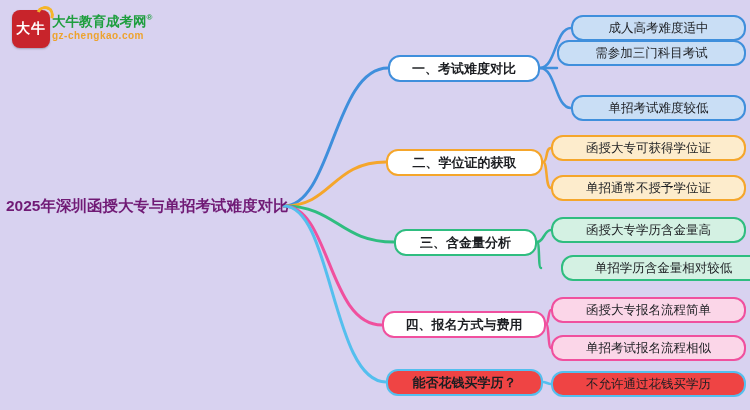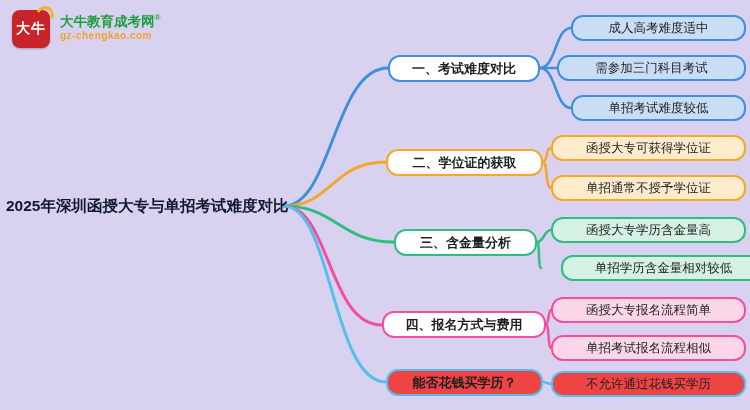--- a/index.html
+++ b/index.html
@@ -34,25 +34,25 @@
   .b-sky{border-color:#54bfee;}
 
   .f-blue{background:#c9def5;}
   .f-orange{background:#fdeccc;}
   .f-green{background:#d4f1e3;}
   .f-pink{background:#fbd6e8;}
   .f-sky{background:#ef4444;}
 
   .main-topic{
     position:absolute;left:6px;top:195px;width:280px;height:22px;
-    font-size:15.5px;font-weight:700;color:#0f172a;
+    font-size:15.5px;font-weight:700;color:#701a75;
     display:flex;align-items:center;white-space:nowrap;
   }
 
-  .logo{position:absolute;left:12px;top:10px;display:flex;align-items:flex-start;gap:10px;}
+  .logo{position:absolute;left:12px;top:10px;display:flex;align-items:flex-start;gap:2px;}
   .logo-badge{
     position:relative;width:38px;height:38px;background:#c8242b;border-radius:8px;
     display:flex;align-items:center;justify-content:center;
     color:#ffffff;font-weight:700;font-size:14px;letter-spacing:1px;
     box-shadow:0 1px 2px rgba(0,0,0,.25);
   }
   .logo-horn{
     position:absolute;top:-4px;right:-4px;width:12px;height:12px;
     border:3px solid #f5b52a;border-radius:50%;
     border-bottom-color:transparent;border-left-color:transparent;
@@ -105,21 +105,21 @@
 
   <div class="main-topic">2025年深圳函授大专与单招考试难度对比</div>
 
   <div class="node branch b-blue" style="left:388px;top:55px;width:152px;">一、考试难度对比</div>
   <div class="node branch b-orange" style="left:386px;top:149px;width:157px;">二、学位证的获取</div>
   <div class="node branch b-green" style="left:394px;top:229px;width:143px;">三、含金量分析</div>
   <div class="node branch b-pink" style="left:382px;top:311px;width:164px;">四、报名方式与费用</div>
   <div class="node branch b-sky f-sky" style="left:386px;top:369px;width:157px;">能否花钱买学历？</div>
 
   <div class="node leaf b-blue f-blue" style="left:571px;top:15px;width:175px;">成人高考难度适中</div>
-  <div class="node leaf b-blue f-blue" style="left:557px;top:55px;width:189px;">需参加三门科目考试</div>
+  <div class="node leaf b-blue f-blue" style="left:557px;top:40px;width:189px;">需参加三门科目考试</div>
   <div class="node leaf b-blue f-blue" style="left:571px;top:95px;width:175px;">单招考试难度较低</div>
 
   <div class="node leaf b-orange f-orange" style="left:551px;top:135px;width:195px;">函授大专可获得学位证</div>
   <div class="node leaf b-orange f-orange" style="left:551px;top:175px;width:195px;">单招通常不授予学位证</div>
 
   <div class="node leaf b-green f-green" style="left:551px;top:217px;width:195px;">函授大专学历含金量高</div>
   <div class="node leaf b-green f-green" style="left:561px;top:255px;width:205px;">单招学历含金量相对较低</div>
 
   <div class="node leaf b-pink f-pink" style="left:551px;top:297px;width:195px;">函授大专报名流程简单</div>
   <div class="node leaf b-pink f-pink" style="left:551px;top:335px;width:195px;">单招考试报名流程相似</div>

